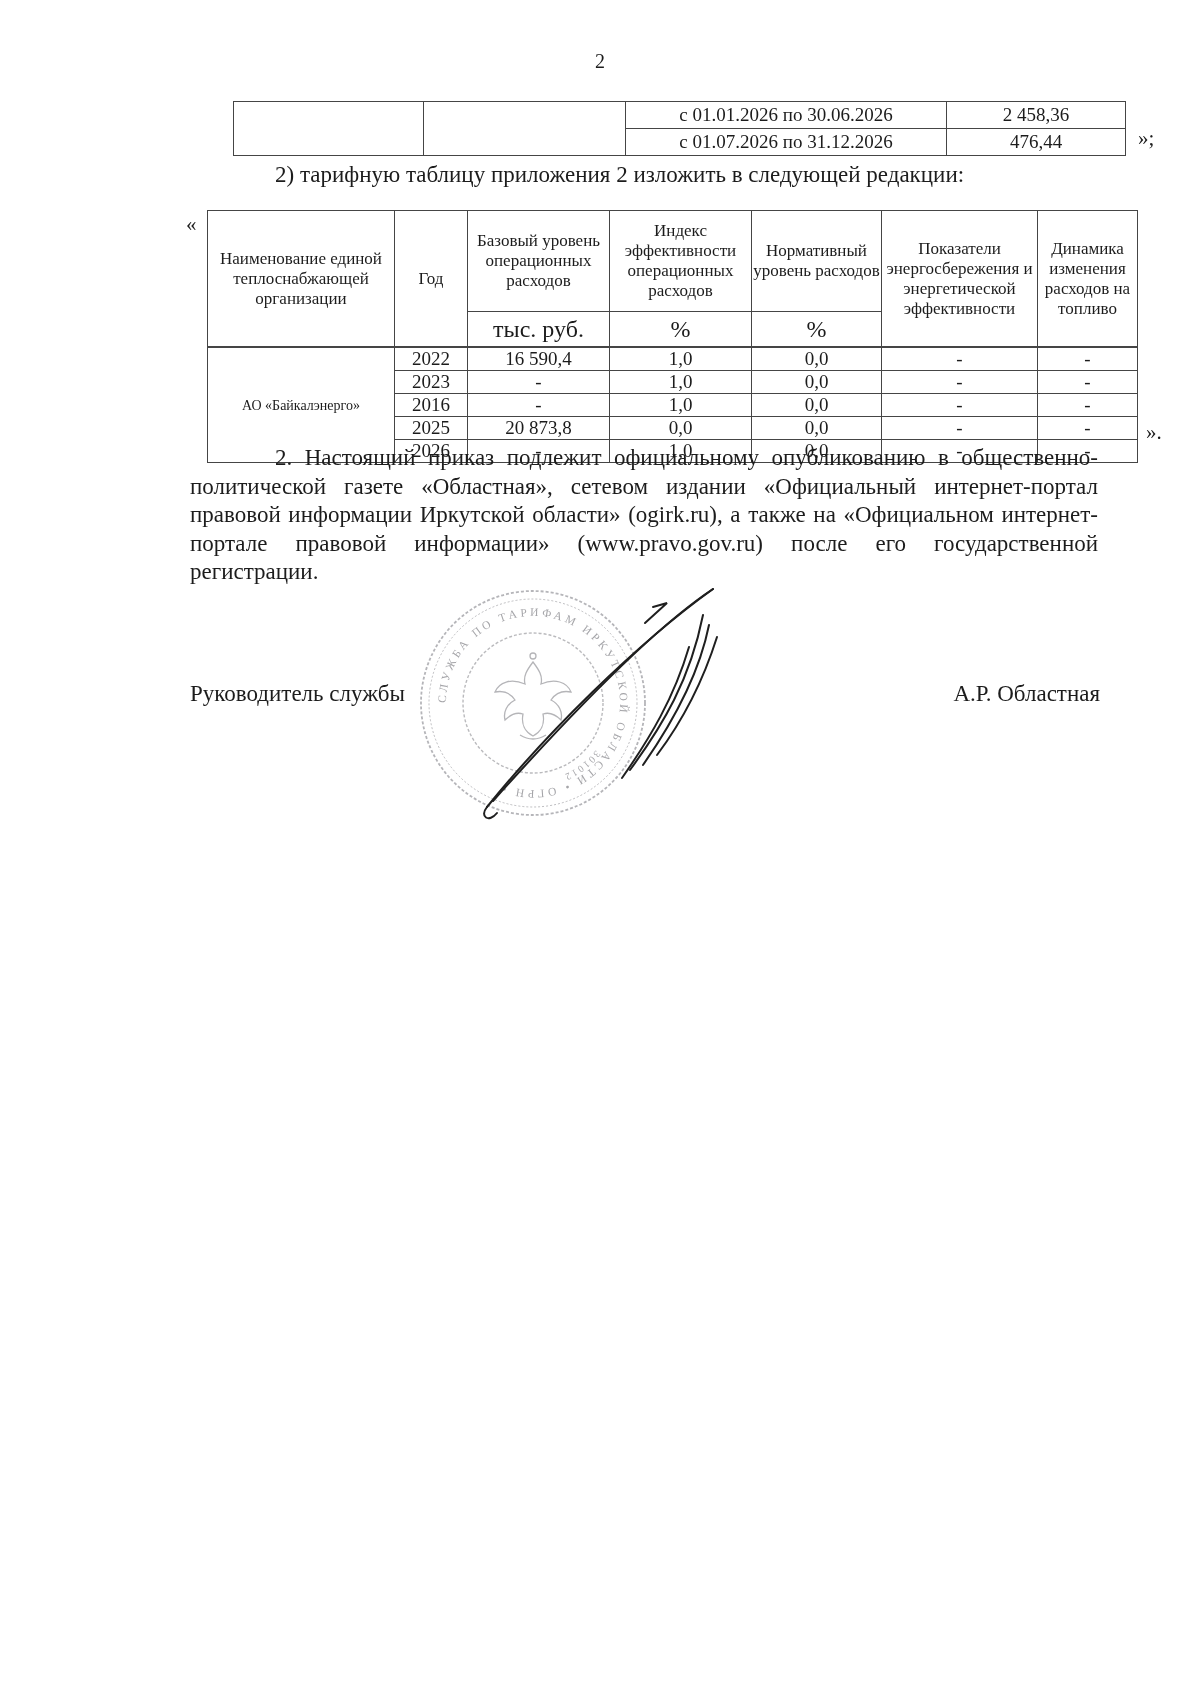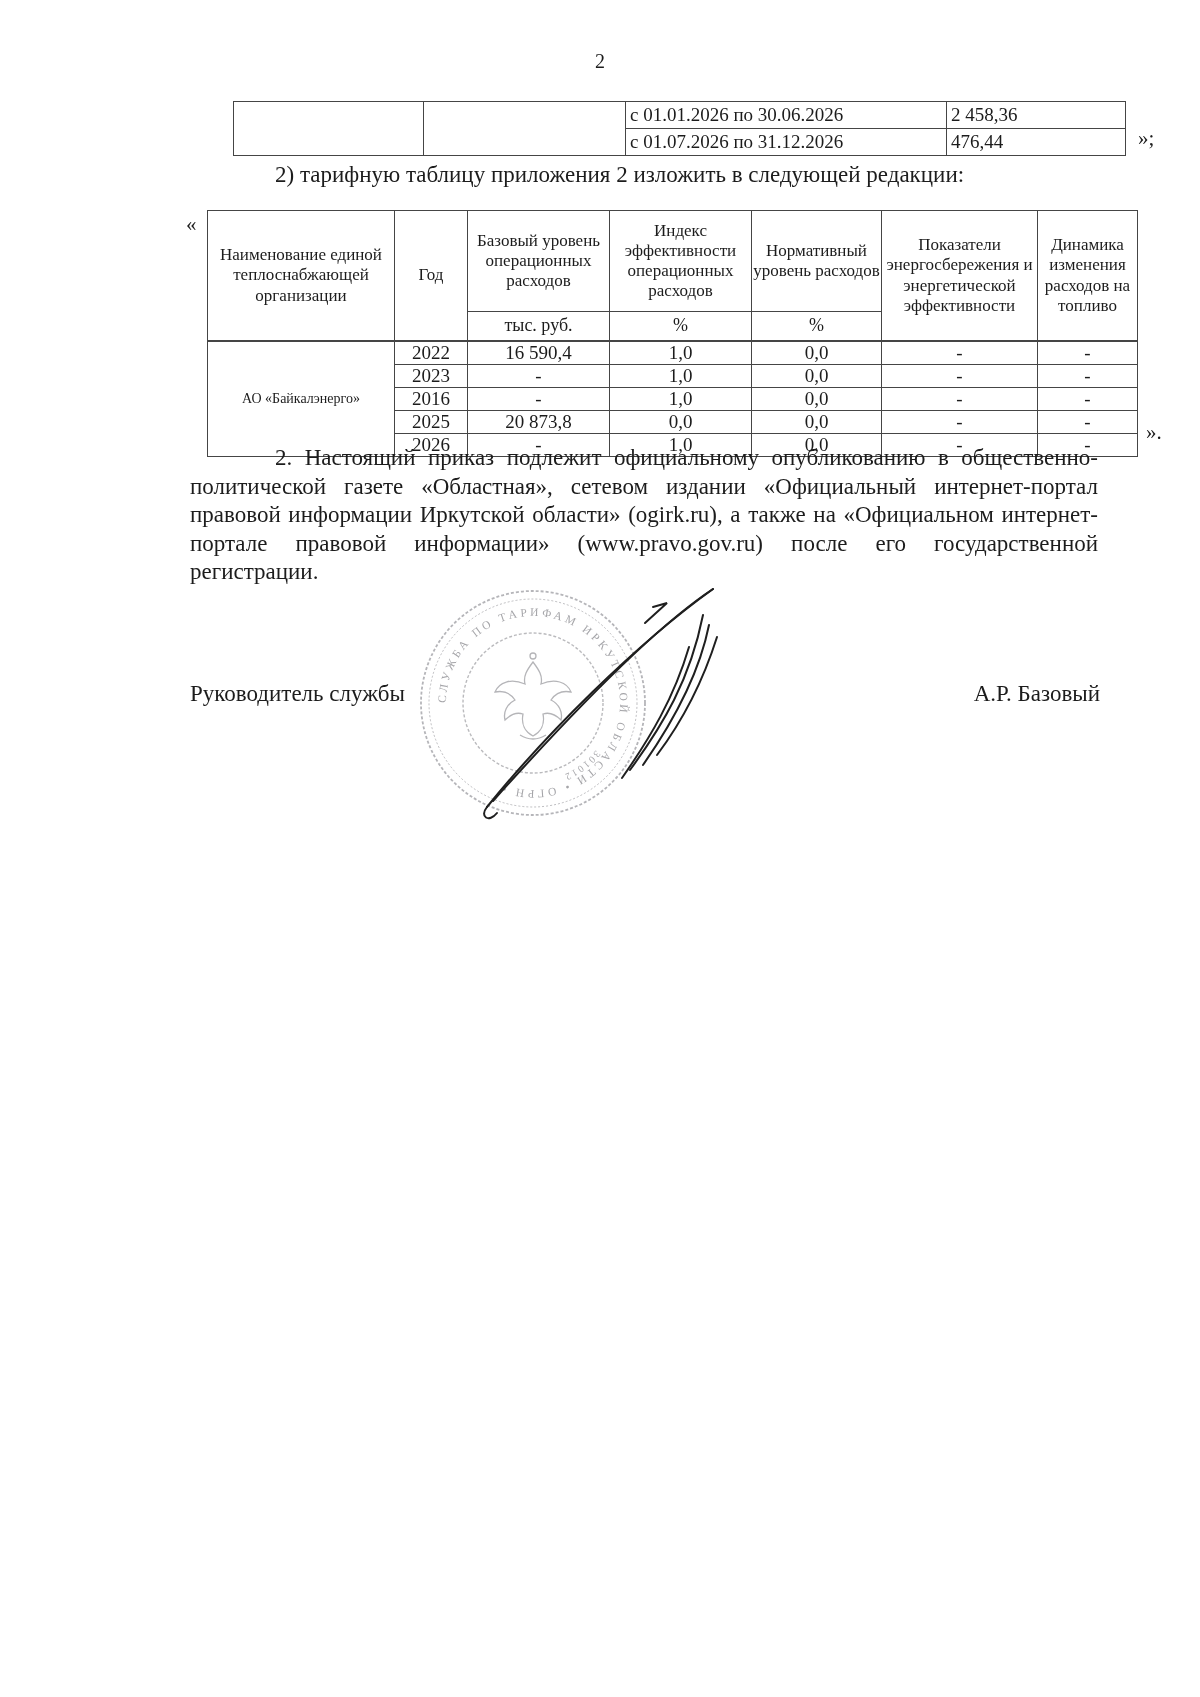--- a/index.html
+++ b/index.html
@@ -14,21 +14,21 @@
     text-align:center; font-size:20px;
   }
 
   
   .cont-table {
     position:absolute; top:101px; left:233px;
     border-collapse:collapse; table-layout:fixed; width:892px;
   }
   .cont-table td {
     border:1.5px solid #454545; height:26px;
-    font-size:19px; vertical-align:middle; padding:0 4px;
+    font-size:19px; text-align:center; vertical-align:middle; padding:0 4px;
   }
   .cont-close {
     position:absolute; top:126px; left:1138px; font-size:21px;
   }
 
   
   .subpoint {
     position:absolute; top:160px; left:190px; width:912px;
     font-size:23px; line-height:30px; text-indent:85px; text-align:justify;
   }
@@ -43,21 +43,21 @@
   }
   .tariff-table th, .tariff-table td {
     border:1.5px solid #454545; vertical-align:middle; text-align:center;
   }
   .tariff-table th {
     font-weight:normal; font-size:17px; line-height:1.18; padding:3px 1px;
   }
   .tariff-table tbody tr:first-child td { border-top:2.5px solid #454545; }
   .tariff-table tbody td { font-size:19px; height:21px; padding:0 2px;margin-left:28px; }
   .tariff-table .hdr-row th { height:94px; }
-  .tariff-table .unit-row th { height:22px; font-size:18px; }
+  .tariff-table .unit-row th { height:22px; font-size:24px; }
   .tariff-table td.org { font-size:14px; line-height:1.25; padding:16px 18px; }
   .tariff-close {
     position:absolute; top:420px; left:1146px; font-size:21px;
   }
 
   
   .para {
     position:absolute; top:444px; left:190px; width:908px; margin:0;
     font-size:23px; line-height:28.5px; text-indent:85px; text-align:justify;
   }
@@ -209,16 +209,16 @@
       <path d="M 230 200 C 263 155 290 110 303 45"></path>
       <path d="M 243 195 C 278 145 300 100 309 55"></path>
       <path d="M 257 185 C 287 145 305 105 317 67"></path>
       <path d="M 222 208 C 250 168 274 128 289 77"></path>
       <path d="M 245 53 L 267 33 l -14 4"></path>
     </g>
   </svg>
 
   <div class="sign-row">
     <span>Руководитель службы</span>
-    <span>А.Р. Базовый</span>
+    <span>А.Р. Областная</span>
   </div>
 
 </div>
 
 </body></html>

